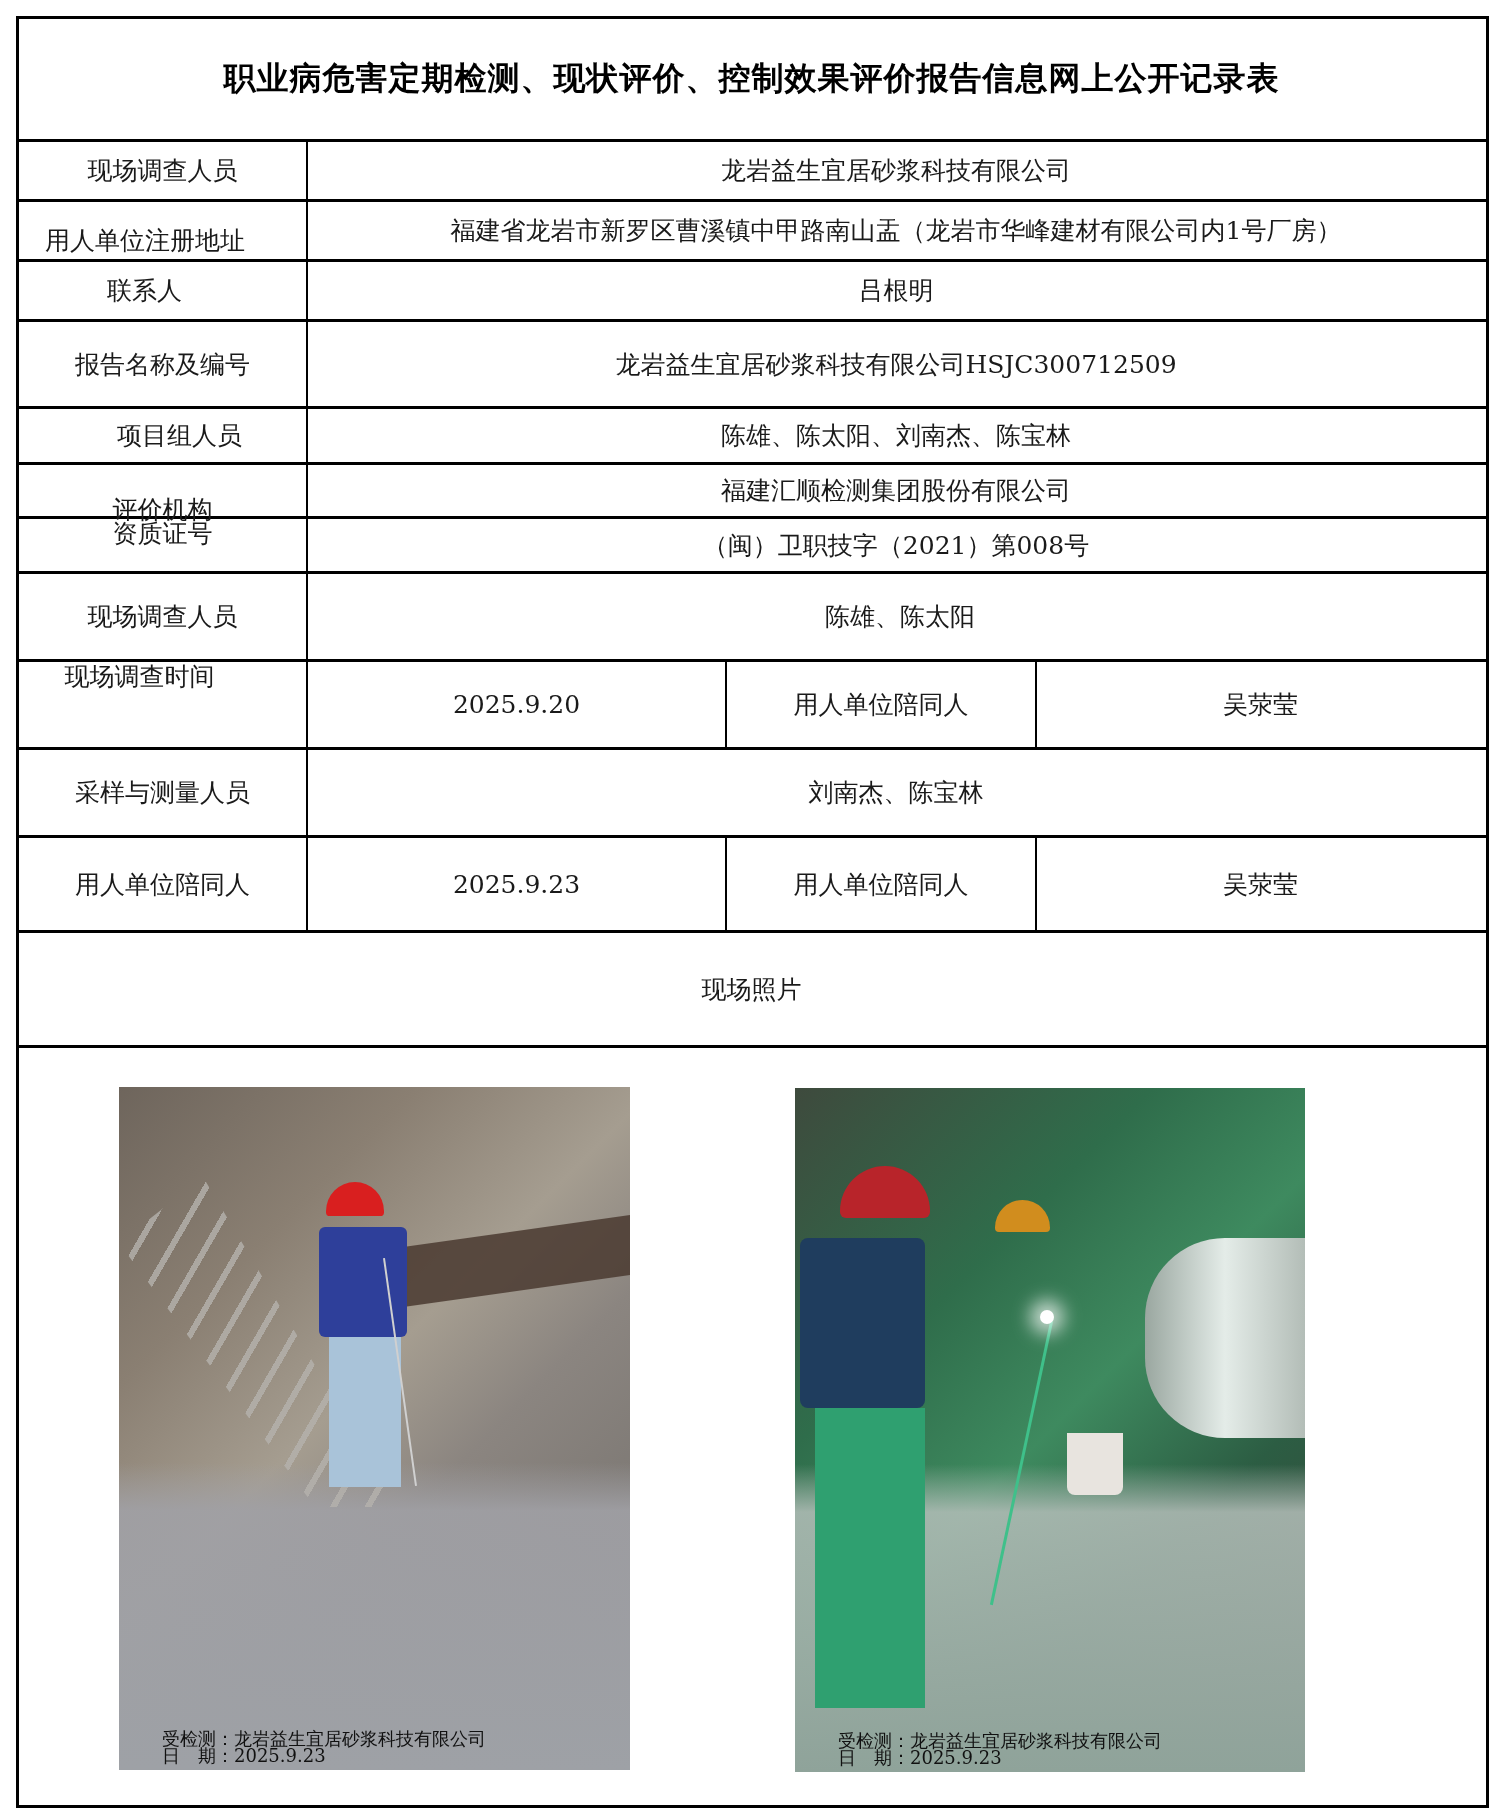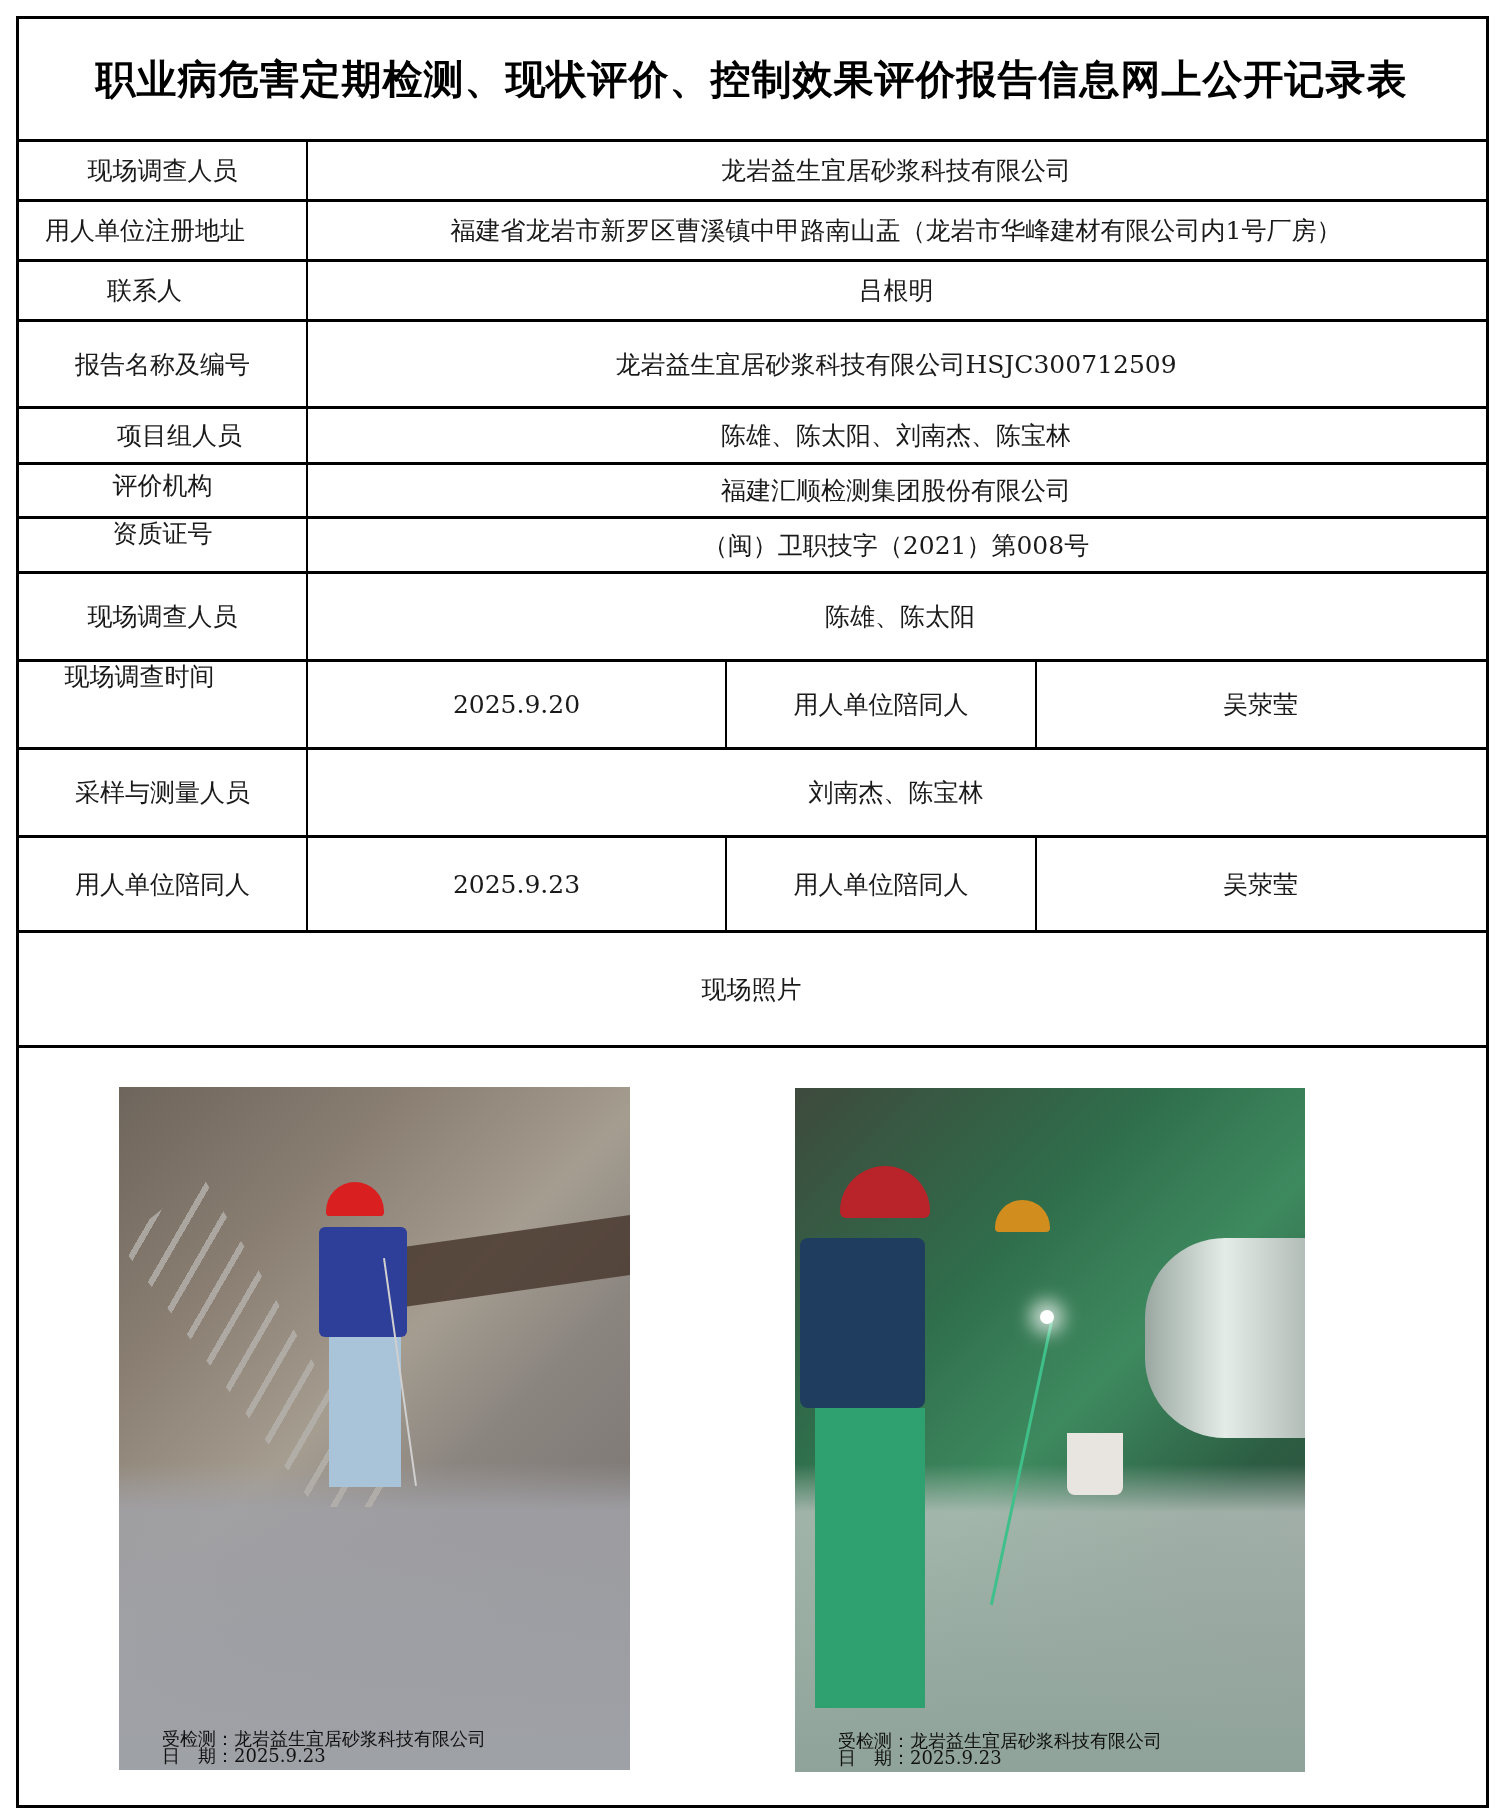--- a/index.html
+++ b/index.html
@@ -4,21 +4,21 @@
 <style>
   html, body { margin: 0; padding: 0; background: #ffffff; }
   body { width: 1502px; height: 1814px; position: relative; overflow: hidden;
          font-family: "DejaVu Serif", "Liberation Serif", serif; color: #1a1a1a; }
   .frame { position: absolute; left: 16px; top: 16px; width: 1467px; height: 1786px;
            border: 3px solid #000; box-sizing: content-box; }
   .hline { position: absolute; left: 16px; width: 1471px; height: 3px; background: #000; }
   .vline { position: absolute; width: 2px; background: #000; }
   .cell { position: absolute; display: flex; align-items: center; justify-content: center;
           text-align: center; font-size: 25px; white-space: nowrap; }
-  .title { font-size: 40px; font-weight: bold; letter-spacing: 1px; color: #000; }
+  .title { font-size: 32px; font-weight: bold; letter-spacing: 1px; color: #000; }
   .photo { position: absolute; overflow: hidden; }
   .caption { position: absolute; left: 10px; bottom: 6px; font-size: 18px; line-height: 17px;
              color: #111; font-family: "DejaVu Serif", "Liberation Serif", serif; white-space: pre; margin-left: 33px; }
   
   .p1 { left: 119px; top: 1087px; width: 511px; height: 683px;
         background:
           linear-gradient(180deg, rgba(0,0,0,0) 55%, rgba(160,160,165,0.9) 62%, #9ea1a6 100%),
           linear-gradient(135deg, #6e655c 0%, #8a7f72 25%, #a59d90 45%, #8b8580 60%, #6d6a66 100%); }
   .p1 .stairs { position: absolute; left: 0; top: 90px; width: 280px; height: 330px;
         background: repeating-linear-gradient(-60deg, transparent 0 24px, #b5b2ad 24px 30px);
@@ -79,33 +79,33 @@
 <div class="vline" style="left:725px; top:660px; height:88px"></div>
 <div class="vline" style="left:1035px; top:660px; height:88px"></div>
 <div class="vline" style="left:725px; top:836px; height:95px"></div>
 <div class="vline" style="left:1035px; top:836px; height:95px"></div>
 
 <div class="cell title" style="left:19px; top:19px; width:1465px; height:120px">职业病危害定期检测、现状评价、控制效果评价报告信息网上公开记录表</div>
 
 <div class="cell" style="left:19px; top:142px; width:287px; height:57px">现场调查人员</div>
 <div class="cell" style="left:308px; top:142px; width:1176px; height:57px">龙岩益生宜居砂浆科技有限公司</div>
 
-<div class="cell" style="left:19px; top:202px; width:252px; height:57px">用人单位注册地址</div>
+<div class="cell" style="left:19px; top:212px; width:252px; height:57px">用人单位注册地址</div>
 <div class="cell" style="left:308px; top:202px; width:1176px; height:57px">福建省龙岩市新罗区曹溪镇中甲路南山盂（龙岩市华峰建材有限公司内1号厂房）</div>
 
 <div class="cell" style="left:1px; top:262px; width:287px; height:57px">联系人</div>
 <div class="cell" style="left:308px; top:262px; width:1176px; height:57px">吕根明</div>
 
 <div class="cell" style="left:19px; top:322px; width:287px; height:84px">报告名称及编号</div>
 <div class="cell" style="left:308px; top:322px; width:1176px; height:84px">龙岩益生宜居砂浆科技有限公司HSJC300712509</div>
 
 <div class="cell" style="left:36px; top:409px; width:287px; height:53px">项目组人员</div>
 <div class="cell" style="left:308px; top:409px; width:1176px; height:53px">陈雄、陈太阳、刘南杰、陈宝林</div>
 
-<div class="cell" style="left:19px; top:468px; width:287px; height:34px">评价机构</div>
+<div class="cell" style="left:19px; top:492px; width:287px; height:34px">评价机构</div>
 <div class="cell" style="left:308px; top:465px; width:1176px; height:51px">福建汇顺检测集团股份有限公司</div>
 
 <div class="cell" style="left:19px; top:507px; width:287px; height:52px">资质证号</div>
 <div class="cell" style="left:308px; top:519px; width:1176px; height:52px">（闽）卫职技字（2021）第008号</div>
 
 <div class="cell" style="left:19px; top:574px; width:287px; height:85px">现场调查人员</div>
 <div class="cell" style="left:312px; top:574px; width:1176px; height:85px">陈雄、陈太阳</div>
 
 <div class="cell" style="left:19px; top:634px; width:241px; height:85px">现场调查时间</div>
 <div class="cell" style="left:308px; top:662px; width:417px; height:85px">2025.9.20</div>

